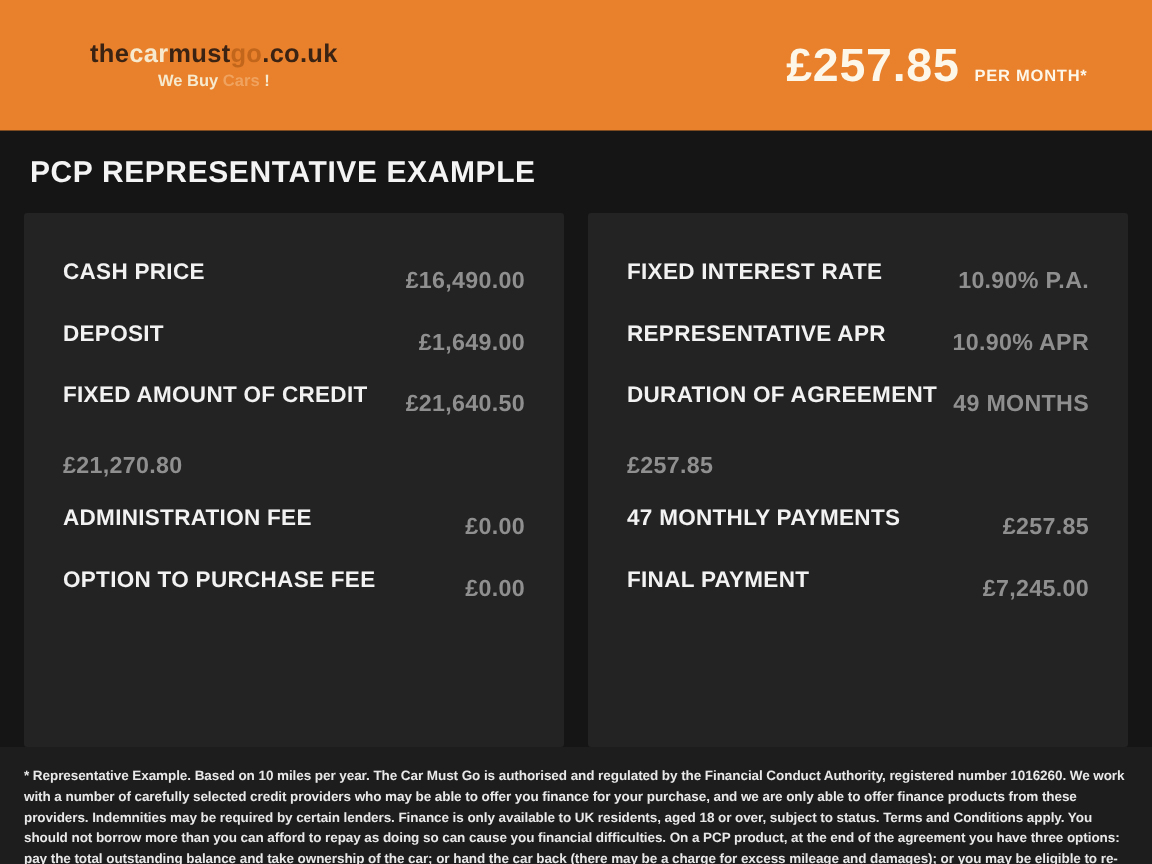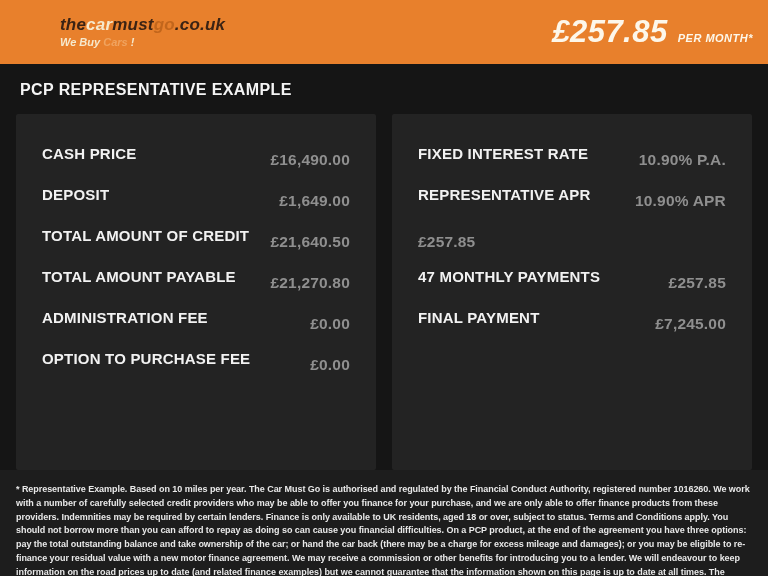--- a/index.html
+++ b/index.html
@@ -6,38 +6,37 @@
   html, body { width: 768px; height: 576px; }
   body {
     font-family: "Liberation Sans", sans-serif;
     background: #151515;
     width: 768px; height: 576px;
     overflow: hidden;
     display: flex;
     flex-direction: column;
   }
   .header {
-    height: 64px;
+    height: 87px;
     background: #E8802C;
     display: flex;
     align-items: center;
     justify-content: space-between;
-    padding: 0 15px 0 60px;
+    padding: 0 43px 0 60px;
     flex: 0 0 auto;
-    font-style: italic;
   }
   .logo { line-height: 1.1; cursor: pointer; }
   .logo-main { font-size: 17px; font-weight: bold; letter-spacing: 0.2px; }
-  .logo-tagline { font-size: 11px; font-weight: bold; margin-top: 2px; }
+  .logo-tagline { font-size: 11px; font-weight: bold; text-align: center; margin-top: 2px; }
   .price-block { display: flex; align-items: baseline; gap: 10px; color: #FDF7EA; }
   .price-amount { font-size: 31px; font-weight: bold; letter-spacing: 0.5px; }
   .price-suffix { font-size: 11px; font-weight: bold; letter-spacing: 0.5px; }
   .page-title {
     color: #F4F4F4;
-    font-size: 16px;
+    font-size: 20px;
     font-weight: bold;
     letter-spacing: 0.4px;
     padding: 17px 0 15px 20px;
     flex: 0 0 auto;
   }
   .panels {
     display: flex;
     gap: 16px;
     margin: 0 16px;
     flex: 0 0 auto;
@@ -104,44 +103,47 @@
   <div class="panel">
     <div class="row">
       <span class="label">CASH PRICE</span>
       <span class="value">£16,490.00</span>
     </div>
     <div class="row">
       <span class="label">DEPOSIT</span>
       <span class="value">£1,649.00</span>
     </div>
     <div class="row">
-      <span class="label">TOTAL AMOUNT OF CREDIT</span>
+      <span class="label">FIXED AMOUNT OF CREDIT</span>
       <span class="value">£21,640.50</span>
     </div>
     <div class="row">
-      <span class="label">TOTAL AMOUNT PAYABLE</span>
       <span class="value">£21,270.80</span>
     </div>
     <div class="row">
       <span class="label">ADMINISTRATION FEE</span>
       <span class="value">£0.00</span>
     </div>
     <div class="row">
       <span class="label">OPTION TO PURCHASE FEE</span>
       <span class="value">£0.00</span>
     </div>
   </div>
   <div class="panel">
     <div class="row">
       <span class="label">FIXED INTEREST RATE</span>
       <span class="value">10.90% P.A.</span>
     </div>
     <div class="row">
       <span class="label">REPRESENTATIVE APR</span>
       <span class="value">10.90% APR</span>
+    </div>
+    <div class="row">
+      <span class="label">DURATION OF AGREEMENT</span>
+      <span class="value">49 MONTHS</span>
     </div>
     <div class="row">
       <span class="value">£257.85</span>
     </div>
     <div class="row">
       <span class="label">47 MONTHLY PAYMENTS</span>
       <span class="value">£257.85</span>
     </div>
     <div class="row">
       <span class="label">FINAL PAYMENT</span>

